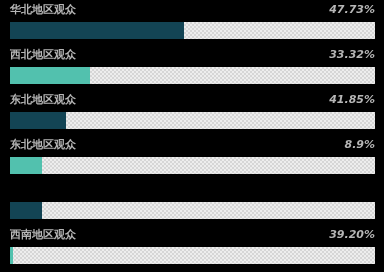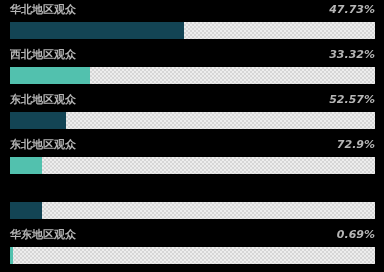--- a/index.html
+++ b/index.html
@@ -107,46 +107,46 @@
       <span class="row-value">33.32%</span>
     </div>
     <div class="track">
       <div class="fill light" style="width: 21.79%; background-color: rgb(82, 193, 174);"></div>
     </div>
   </div>
 
   <div class="bar-row">
     <div class="row-header">
       <span class="row-label">东北地区观众</span>
-      <span class="row-value">52.57%</span>
+      <span class="row-value">41.85%</span>
     </div>
     <div class="track">
       <div class="fill dark" style="width: 15.42%; background-color: rgb(19, 68, 84);"></div>
     </div>
   </div>
 
   <div class="bar-row">
     <div class="row-header">
       <span class="row-label">东北地区观众</span>
-      <span class="row-value">72.9%</span>
+      <span class="row-value">8.9%</span>
     </div>
     <div class="track">
       <div class="fill light" style="width: 8.9%; background-color: rgb(82, 193, 174);"></div>
     </div>
   </div>
 
   <div class="bar-row">
     <div class="track">
       <div class="fill dark" style="width: 8.66%; background-color: rgb(19, 68, 84);"></div>
     </div>
   </div>
 
   <div class="bar-row">
     <div class="row-header">
-      <span class="row-label">华东地区观众</span>
-      <span class="row-value">0.69%</span>
+      <span class="row-label">西南地区观众</span>
+      <span class="row-value">39.20%</span>
     </div>
     <div class="track">
       <div class="fill light" style="width: 0.69%; background-color: rgb(82, 193, 174);"></div>
     </div>
   </div>
 
 </div>
 
 </body></html>

